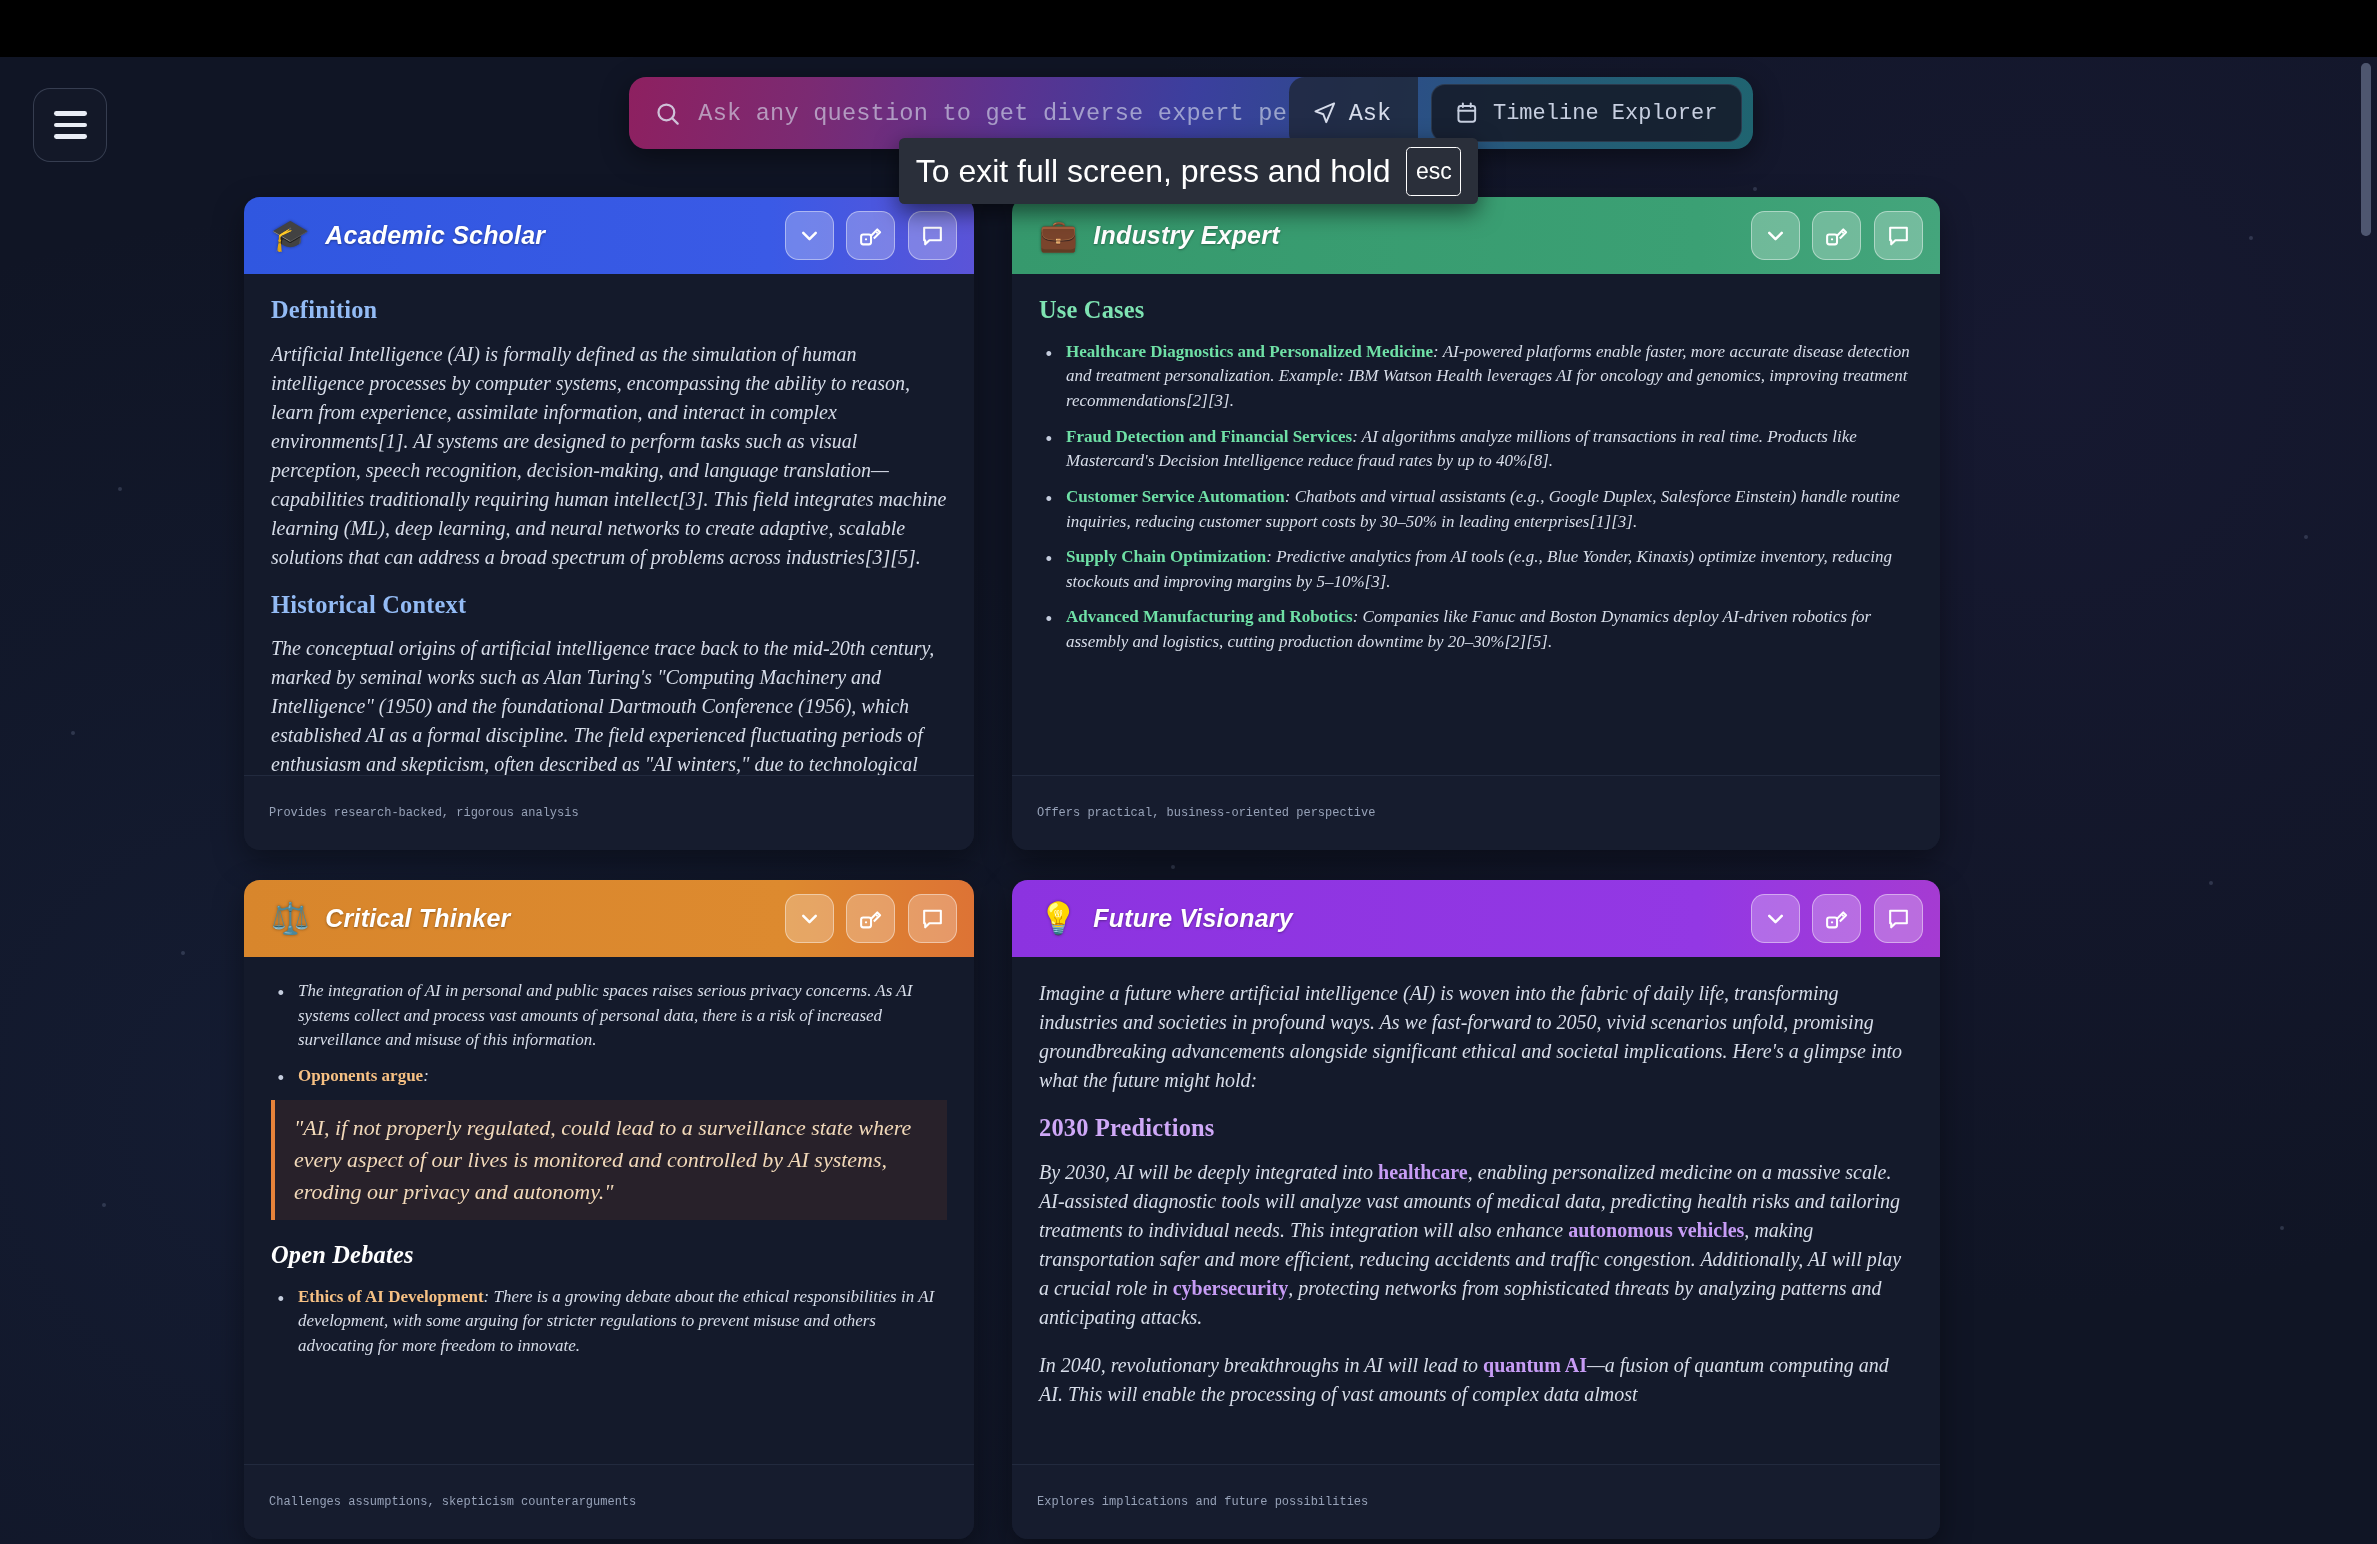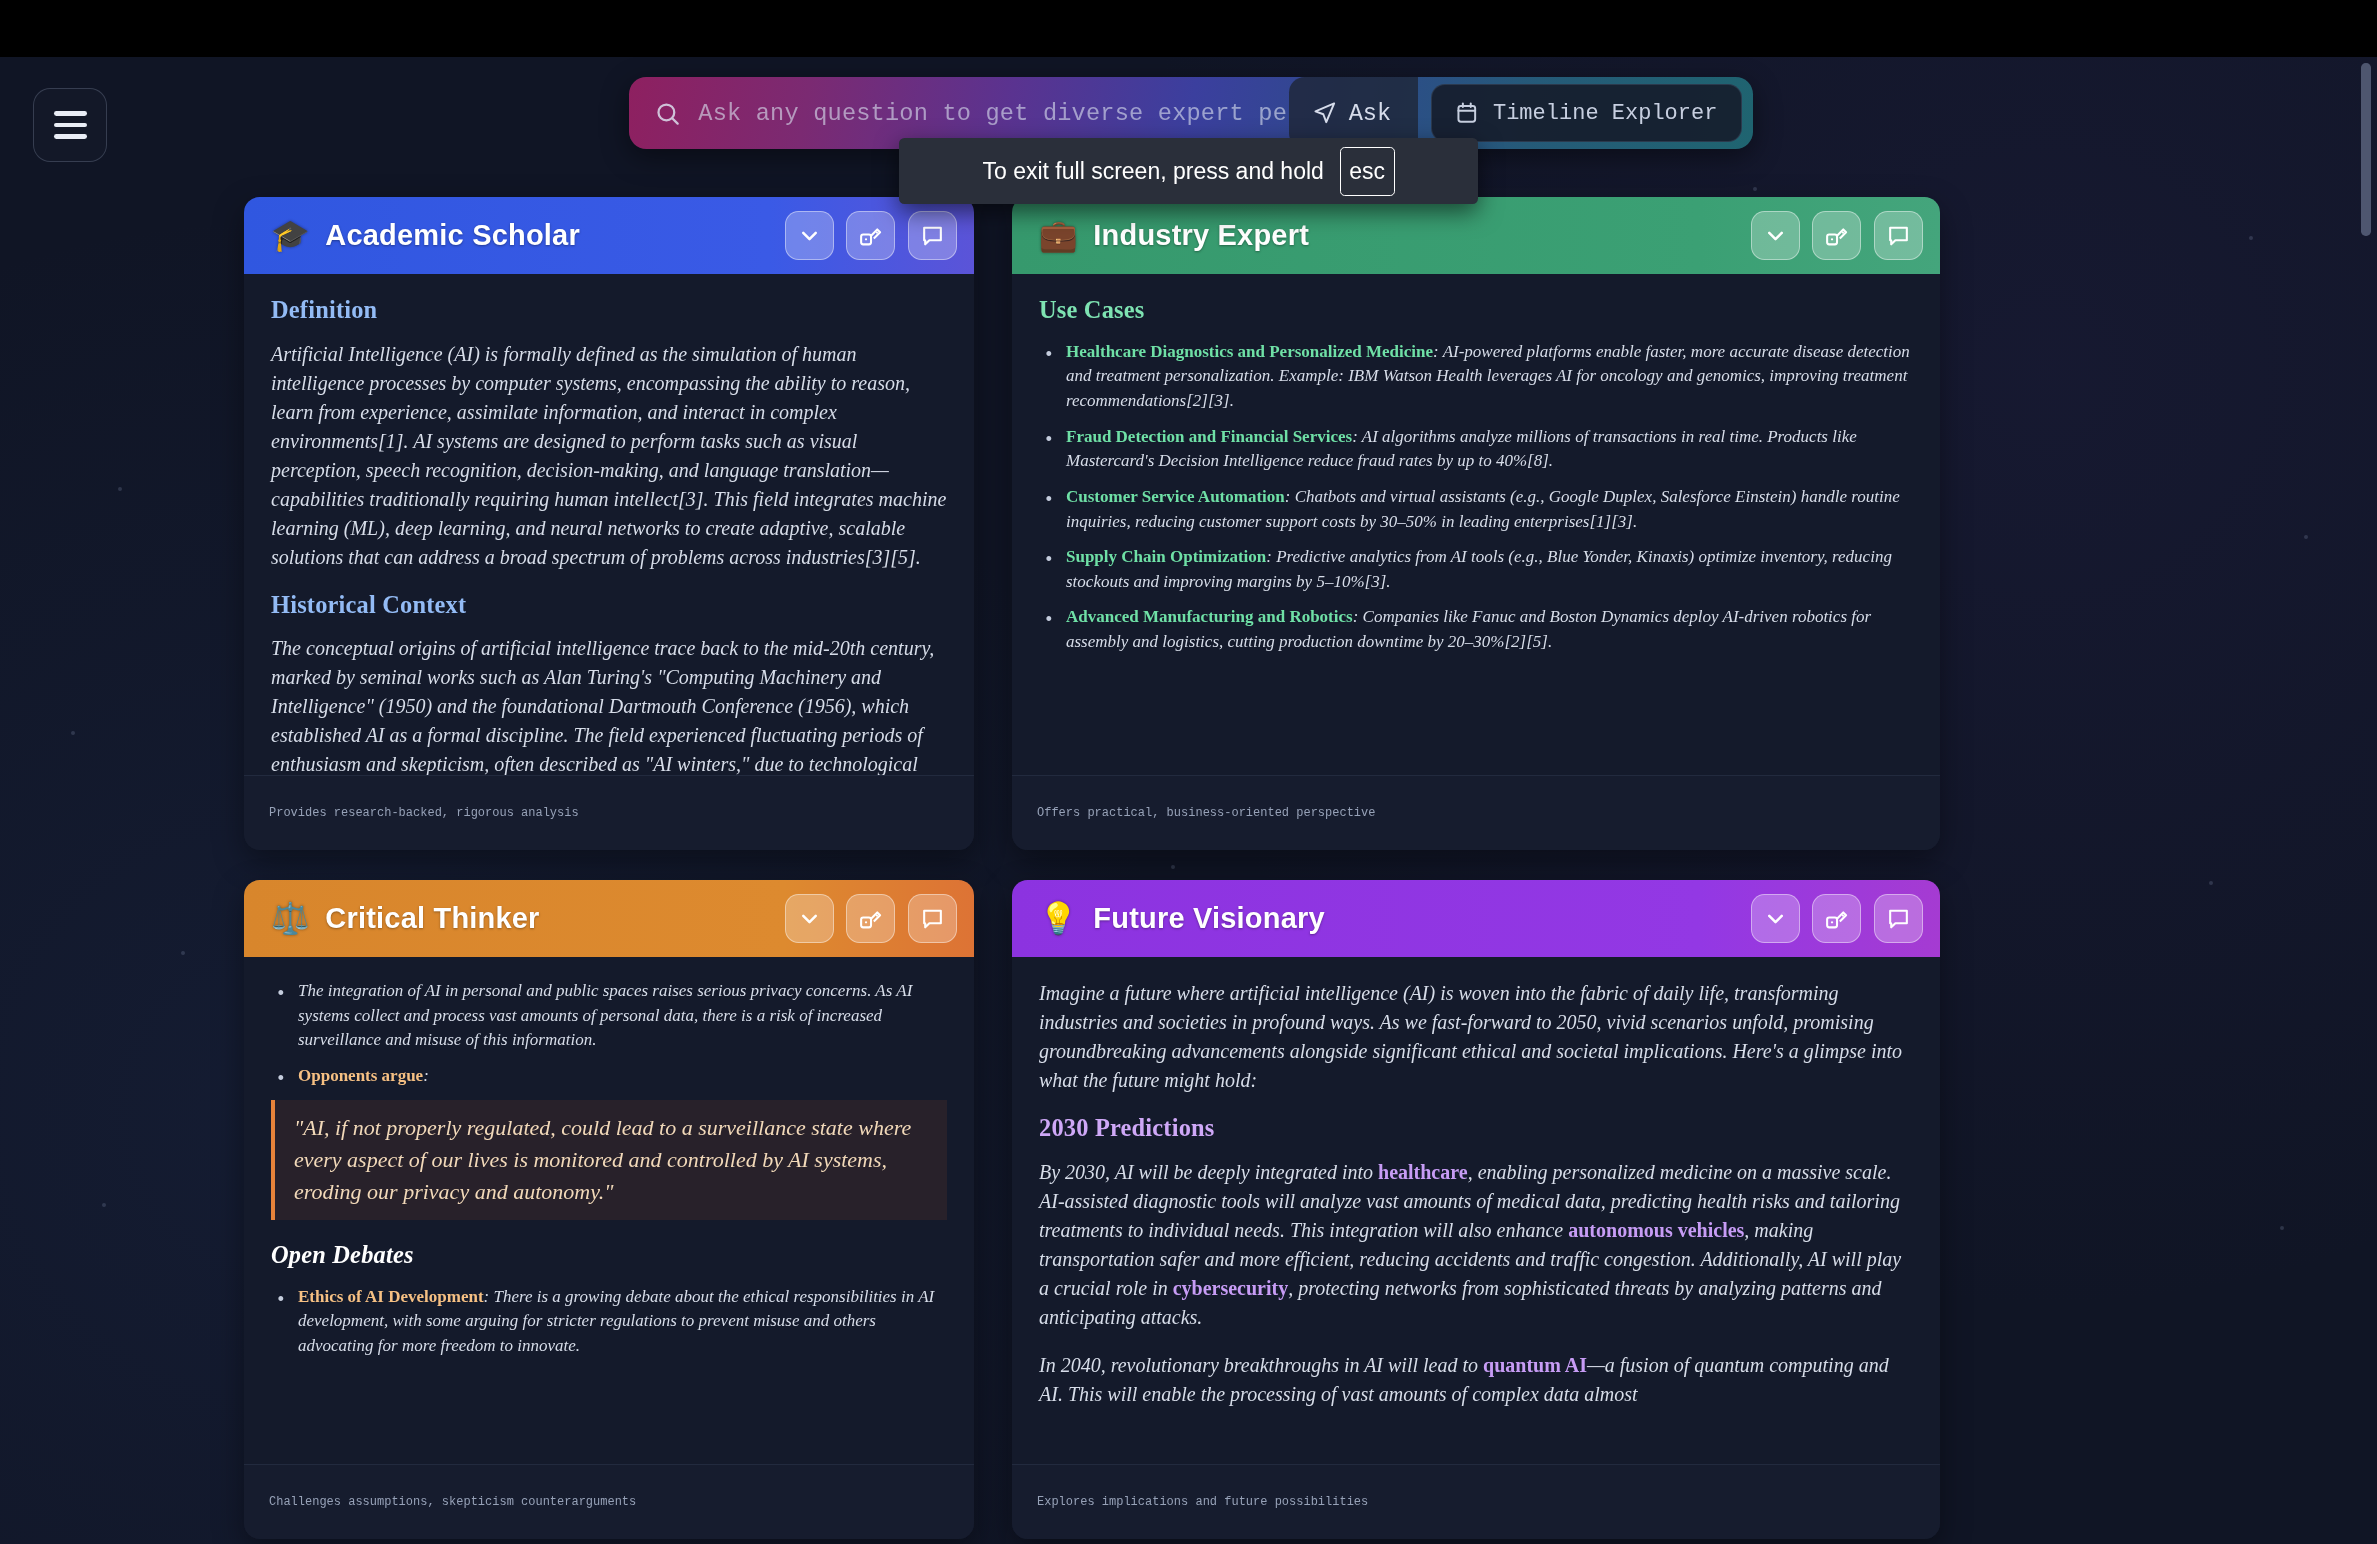--- a/index.html
+++ b/index.html
@@ -147,21 +147,21 @@
     width: 579px; height: 66px;
     background: #2a2f3a;
     border-radius: 5.5px;
     display: flex; align-items: center; justify-content: center;
     gap: 15.7px;
     z-index: 55;
     box-shadow: 0 7.9px 23.6px rgba(0,0,0,0.55);
   }
   .fs-tooltip .label {
     color: #ffffff;
-    font-size: 23px;
+    font-size: 32px;
     font-family: "Liberation Sans", sans-serif;
   }
   .fs-tooltip .key {
     display: inline-flex;
     align-items: center; justify-content: center;
     min-width: 42px; height: 49px;
     padding: 0 8.6px;
     border: 1.6px solid #ffffff;
     border-radius: 4.7px;
     color: #ffffff;
@@ -204,25 +204,26 @@
     flex: 0 0 auto;
   }
   .card-header .emoji {
     font-size: 31px;
     line-height: 1;
     margin-right: 15.7px;
     filter: drop-shadow(0 0.8px 1.6px rgba(0,0,0,0.4));
   }
   .card-header .title {
     color: #ffffff;
-    font-size: 29px;
+    font-size: 25px;
     font-weight: bold;
     letter-spacing: 0.2px;
     flex: 1 1 auto;
     text-shadow: 0 0.8px 2.4px rgba(0,0,0,0.35);
+    font-style: italic;
   }
   .hdr-actions { display: flex; gap: 12.6px; }
   .hdr-btn {
     width: 49px; height: 49px;
     border-radius: 13.4px;
     background: rgba(255,255,255,0.26);
     border: 0.8px solid rgba(255,255,255,0.42);
     display: flex; align-items: center; justify-content: center;
   }
   .hdr-btn svg { width: 25px; height: 25px; }

